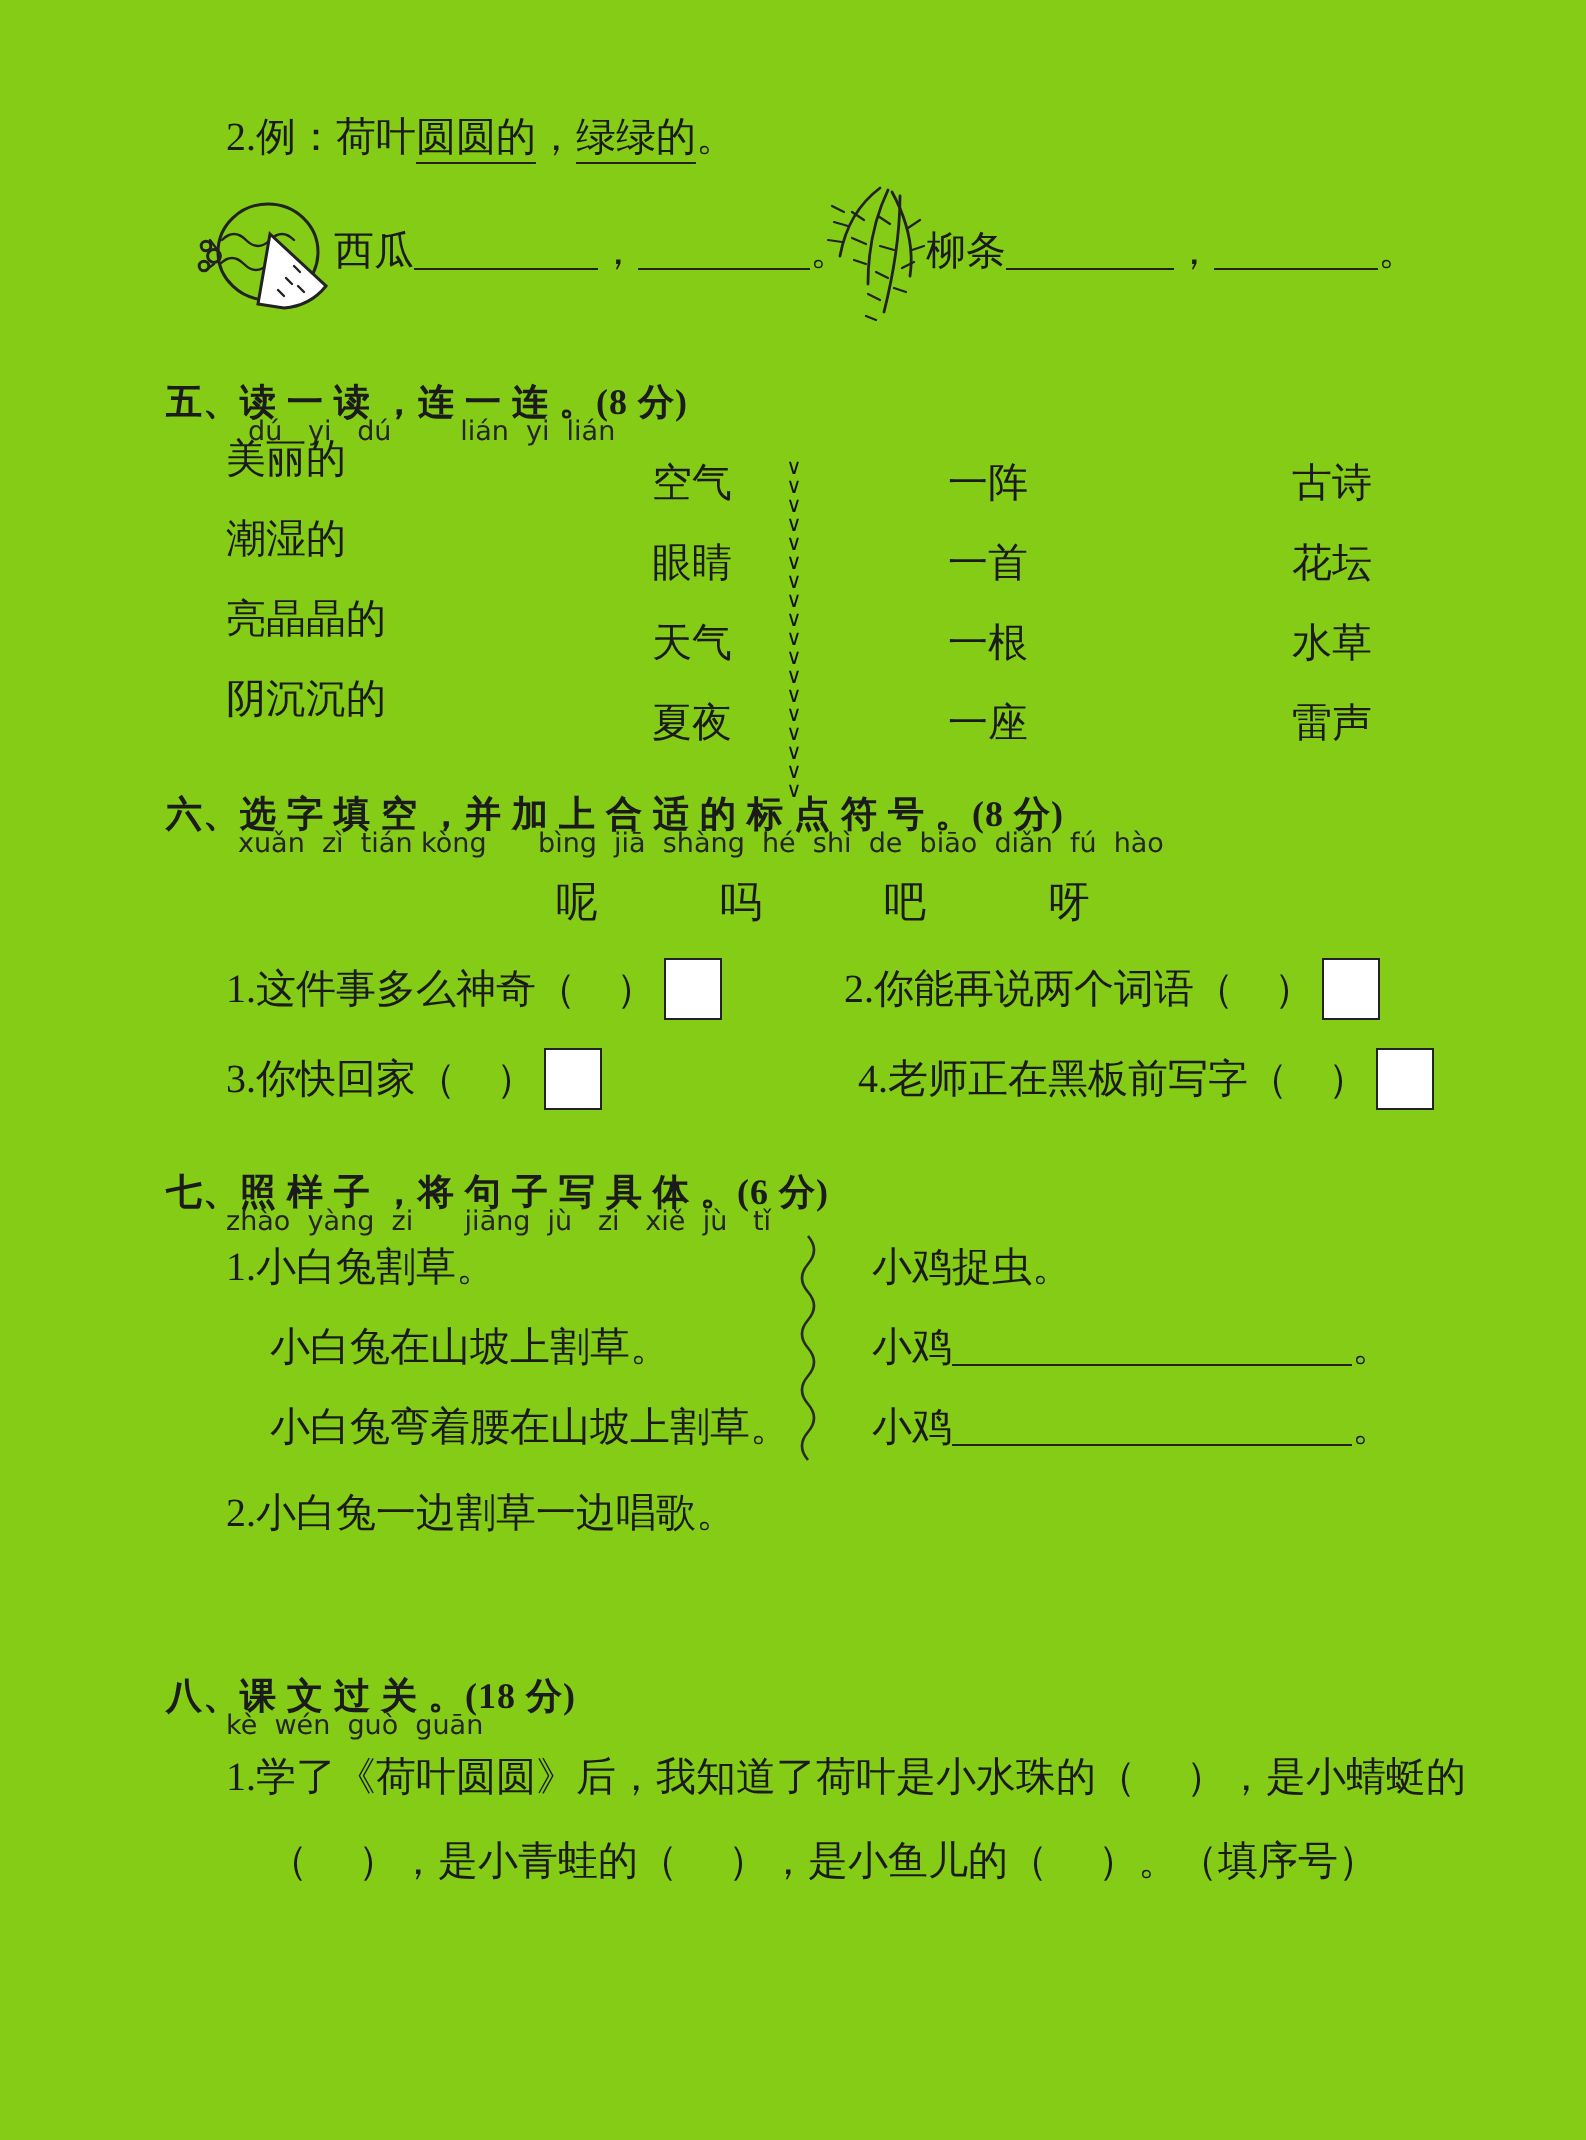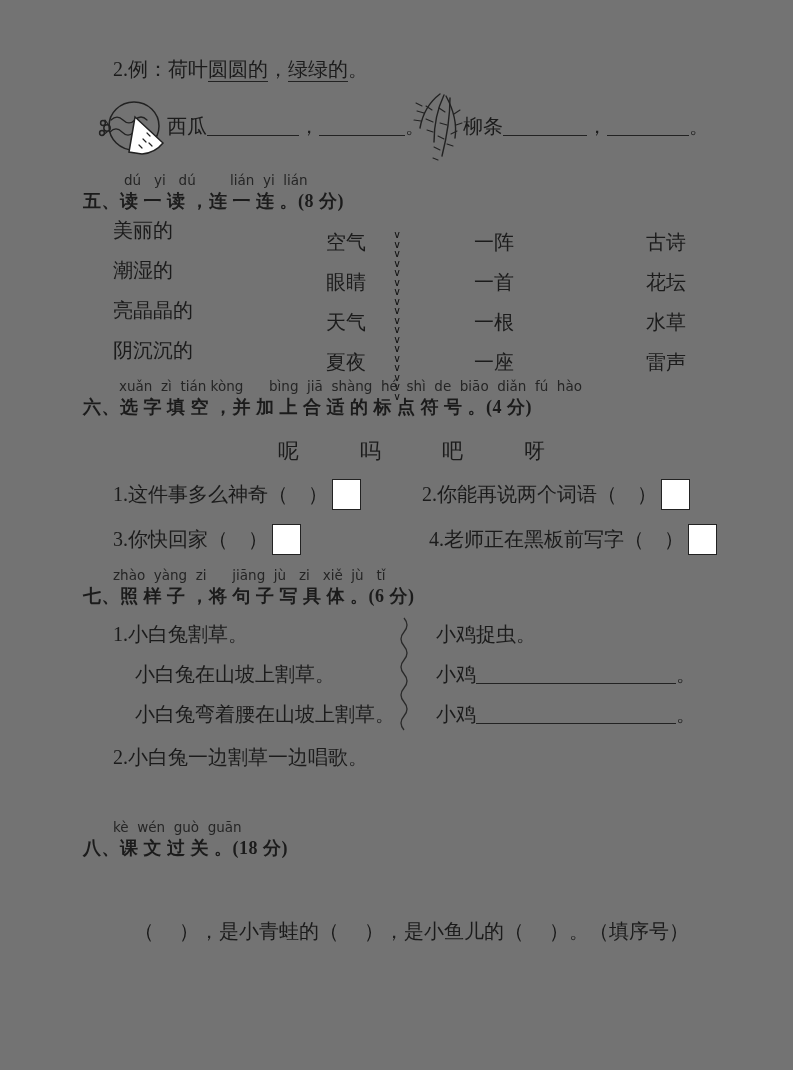--- a/index.html
+++ b/index.html
@@ -1,33 +1,34 @@
 <!DOCTYPE html>
 <html><head>
 <meta charset="utf-8">
 <style>
   * { box-sizing: border-box; }
   html, body { margin: 0; padding: 0; background: #ffffff; }
   #page {
     position: relative;
     width: 793px;
     height: 1070px;
-    background: #737373;
+    background: #84cc16;
     font-family: "Liberation Serif", "DejaVu Serif", serif;
     color: #1b1b1b;
     overflow: hidden;
   }
   .abs { position: absolute; }
   .t  { font-size: 20px; line-height: 1.25; white-space: nowrap; }
   .title { font-size: 18px; font-weight: 600; white-space: nowrap; letter-spacing: .5px; }
   .pinyin {
     font-family: "DejaVu Sans", sans-serif;
     font-size: 13.5px;
     color: #252525;
     white-space: pre;
+    margin-top: 36px;
   }
   .u { border-bottom: 1.5px solid #222; padding-bottom: 1px; }
   .blank {
     display: inline-block;
     border-bottom: 1.7px solid #222;
     height: 14px;
     vertical-align: -3px;
   }
   .ansbox {
     display: inline-block;
@@ -117,21 +118,21 @@
     <div>一座</div>
   </div>
   <div class="abs mcol" style="left:646px; top:222px;">
     <div>古诗</div>
     <div>花坛</div>
     <div>水草</div>
     <div>雷声</div>
   </div>
 
   <div class="abs pinyin" style="left:119px; top:378px;">xuǎn  zì  tián kòng      bìng  jiā  shàng  hé  shì  de  biāo  diǎn  fú  hào</div>
-  <div class="abs title" style="left:83px; top:395px;">六、选 字 填 空 ，并 加 上 合 适 的 标 点 符 号 。(4 分)</div>
+  <div class="abs title" style="left:83px; top:395px;">六、选 字 填 空 ，并 加 上 合 适 的 标 点 符 号 。(8 分)</div>
 
   <div class="abs wb" style="left:278px; top:437px;">
     <span>呢</span>
     <span>吗</span>
     <span>吧</span>
     <span>呀</span>
   </div>
 
   <div class="abs t" style="left:113px; top:479px;">
     <span>1.这件事多么神奇（　）</span><span class="ansbox"></span>
@@ -165,16 +166,17 @@
   </div>
   <div class="abs t" style="left:436px; top:702px;">
     <span>小鸡</span><span class="blank" style="width:200px"></span><span>。</span>
   </div>
 
   <div class="abs t" style="left:113px; top:745px;">2.小白兔一边割草一边唱歌。</div>
 
   <div class="abs pinyin" style="left:113px; top:819px;">kè  wén  guò  guān</div>
   <div class="abs title" style="left:83px; top:836px;">八、课 文 过 关 。(18 分)</div>
 
+  <div class="abs t" style="left:113px; top:877px;">1.学了《荷叶圆圆》后，我知道了荷叶是小水珠的（　 ），是小蜻蜓的</div>
   <div class="abs t" style="left:134px; top:919px;">（　 ），是小青蛙的（　 ），是小鱼儿的（　 ）。（填序号）</div>
 
 
 </div>
 
 </body></html>

